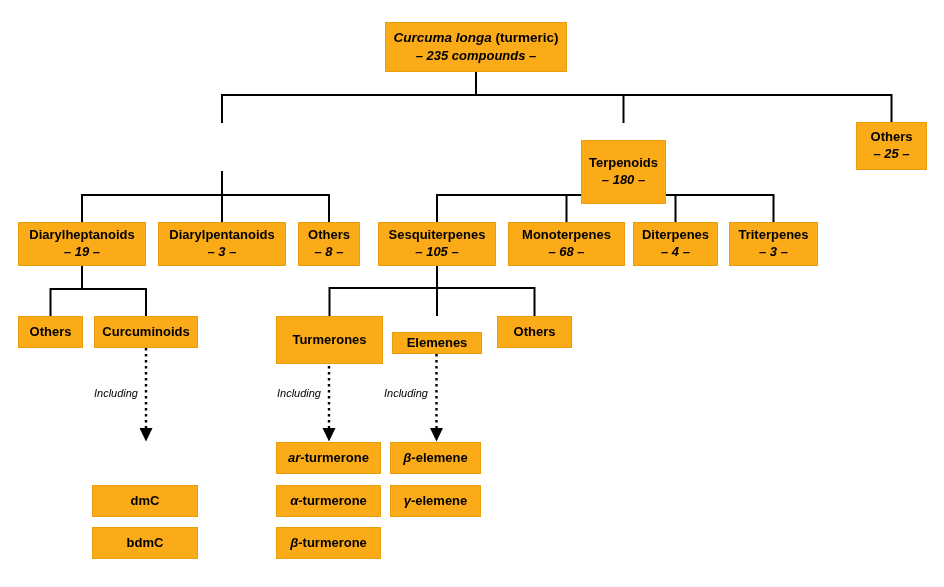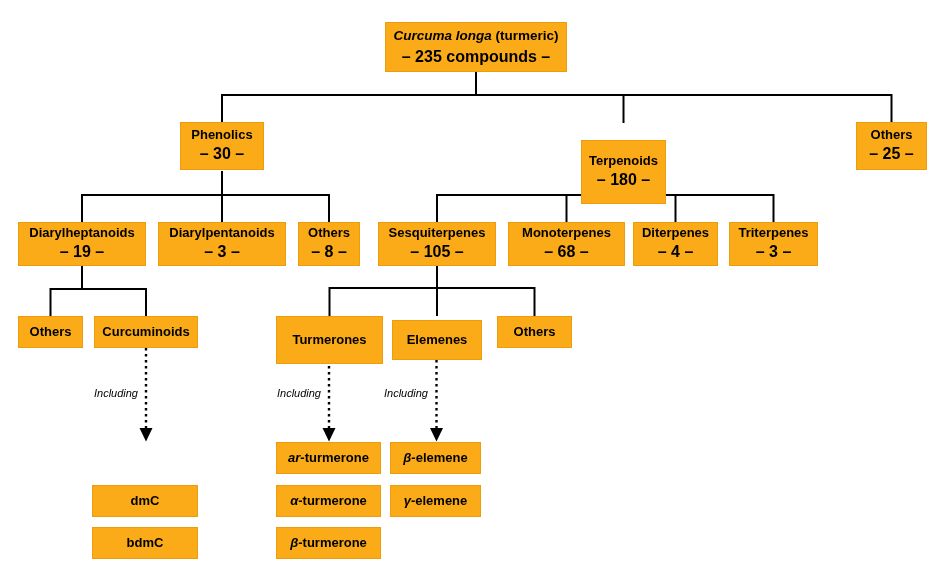--- a/index.html
+++ b/index.html
@@ -19,21 +19,21 @@
     position:absolute;
     background:var(--box-fill,#fbab17);
     border:1px solid var(--box-border,#eb9d0e);
     box-sizing:border-box;
     display:flex;flex-direction:column;
     align-items:center;justify-content:center;
     text-align:center;
     font-weight:bold;font-size:13px;line-height:1.3;
     color:var(--text,#000);
   }
-  .node .ct{font-size:16px;}
+  .node .ct{font-style:italic;font-size:13px;}
   .node.root{font-size:13.5px;line-height:1.45;}
   .node i{font-style:italic;}
   .inc{
     position:absolute;width:62px;
     font-style:italic;font-size:11px;
     text-align:right;color:var(--text,#000);
     line-height:1;
   }
 </style>
 </head>
@@ -67,24 +67,20 @@
     <polygon points="322.5,428 335.5,428 329,441.5"></polygon>
     <path class="dotted" d="M436.5,348 V428"></path>
     <polygon points="430,428 443,428 436.5,441.5"></polygon>
   </svg>
 
   <div class="node root" style="left:385px;top:22px;width:182px;height:50px">
     <div class="nm"><i>Curcuma longa</i><span> (turmeric)</span></div>
     <div class="ct">– 235 compounds –</div>
   </div>
 
-  <div class="node" style="left:180px;top:122px;width:84px;height:48px">
-    <div class="nm">Phenolics</div>
-    <div class="ct">– 30 –</div>
-  </div>
   <div class="node" style="left:581px;top:140px;width:85px;height:64px">
     <div class="nm">Terpenoids</div>
     <div class="ct">– 180 –</div>
   </div>
   <div class="node" style="left:856px;top:122px;width:71px;height:48px">
     <div class="nm">Others</div>
     <div class="ct">– 25 –</div>
   </div>
 
   <div class="node" style="left:18px;top:222px;width:128px;height:44px">
@@ -118,21 +114,21 @@
 
   <div class="node" style="left:18px;top:316px;width:65px;height:32px">
     <div class="nm">Others</div>
   </div>
   <div class="node" style="left:94px;top:316px;width:104px;height:32px">
     <div class="nm">Curcuminoids</div>
   </div>
   <div class="node" style="left:276px;top:316px;width:107px;height:48px">
     <div class="nm">Turmerones</div>
   </div>
-  <div class="node" style="left:392px;top:320px;width:90px;height:40px">
+  <div class="node" style="left:392px;top:332px;width:90px;height:22px">
     <div class="nm">Elemenes</div>
   </div>
   <div class="node" style="left:497px;top:316px;width:75px;height:32px">
     <div class="nm">Others</div>
   </div>
 
   <div class="inc" style="left:76px;top:388px">Including</div>
   <div class="inc" style="left:259px;top:388px">Including</div>
   <div class="inc" style="left:366px;top:388px">Including</div>
 

